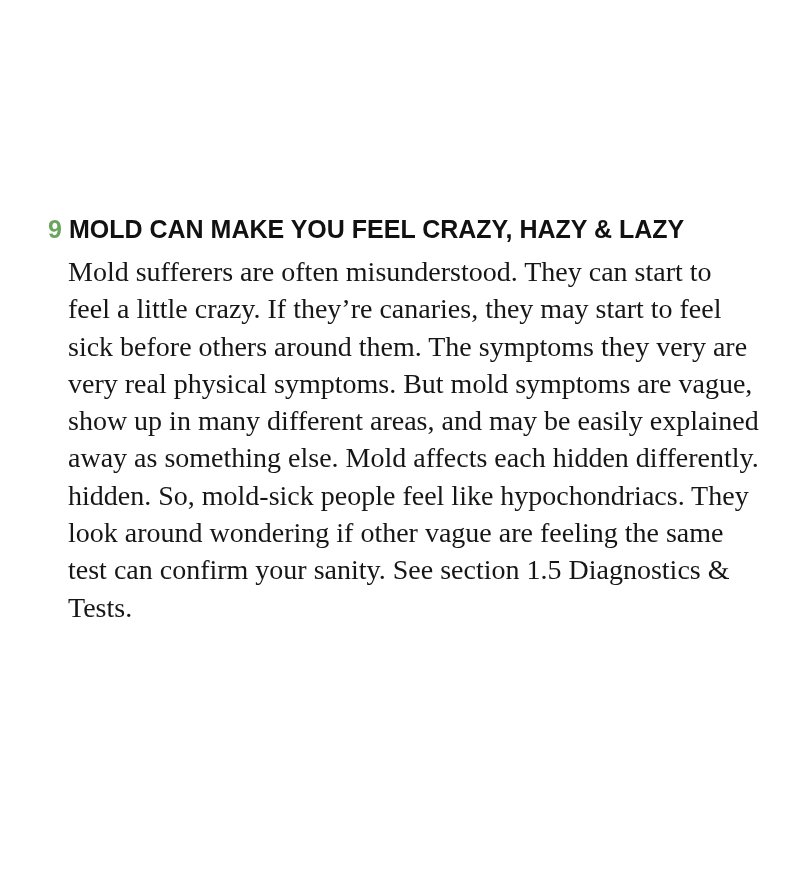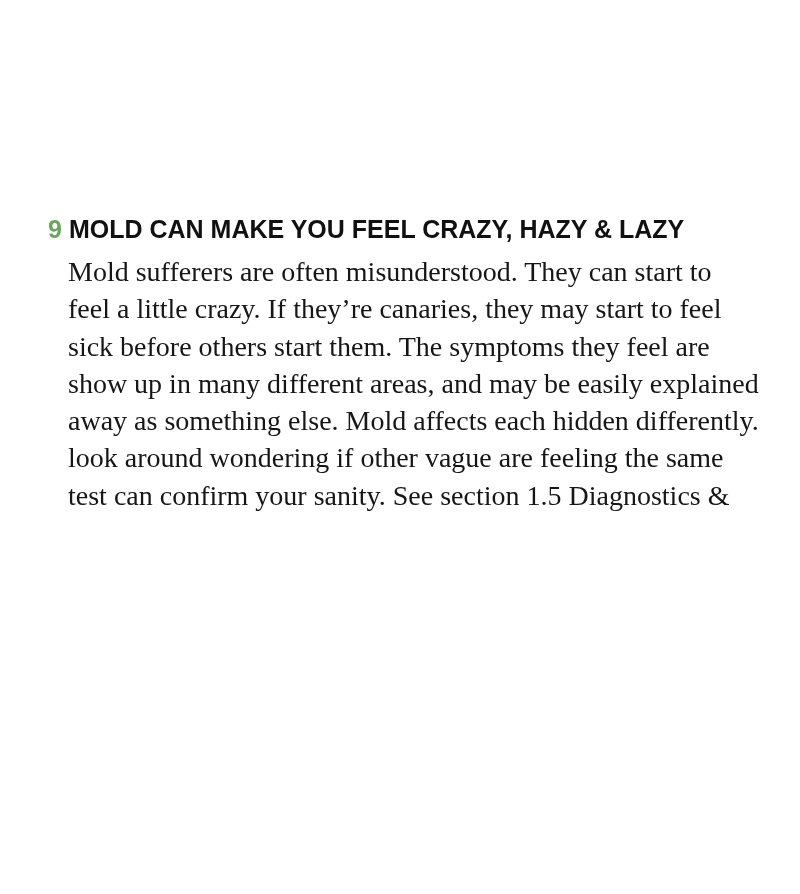--- a/index.html
+++ b/index.html
@@ -51,20 +51,23 @@
 
 <div class="page">
 
   <h2 class="heading">
     <span class="section-num">9</span><span class="section-title">MOLD CAN MAKE YOU FEEL CRAZY, HAZY &amp; LAZY</span>
   </h2>
 
   <div class="body-text">
     <div class="body-line">Mold sufferers are often misunderstood. They can start to</div>
     <div class="body-line">feel a little crazy. If they’re canaries, they may start to feel</div>
-    <div class="body-line">sick before others start them. The symptoms they feel are</div>
+    <div class="body-line">sick before others around them. The symptoms they very are</div>
+    <div class="body-line">very real physical symptoms. But mold symptoms are vague,</div>
     <div class="body-line">show up in many different areas, and may be easily explained</div>
     <div class="body-line">away as something else. Mold affects each hidden differently.</div>
+    <div class="body-line">hidden. So, mold-sick people feel like hypochondriacs. They</div>
     <div class="body-line">look around wondering if other vague are feeling the same</div>
     <div class="body-line">test can confirm your sanity. See section 1.5 Diagnostics &amp;</div>
+    <div class="body-line">Tests.</div>
   </div>
 
 </div>
 
 </body></html>

